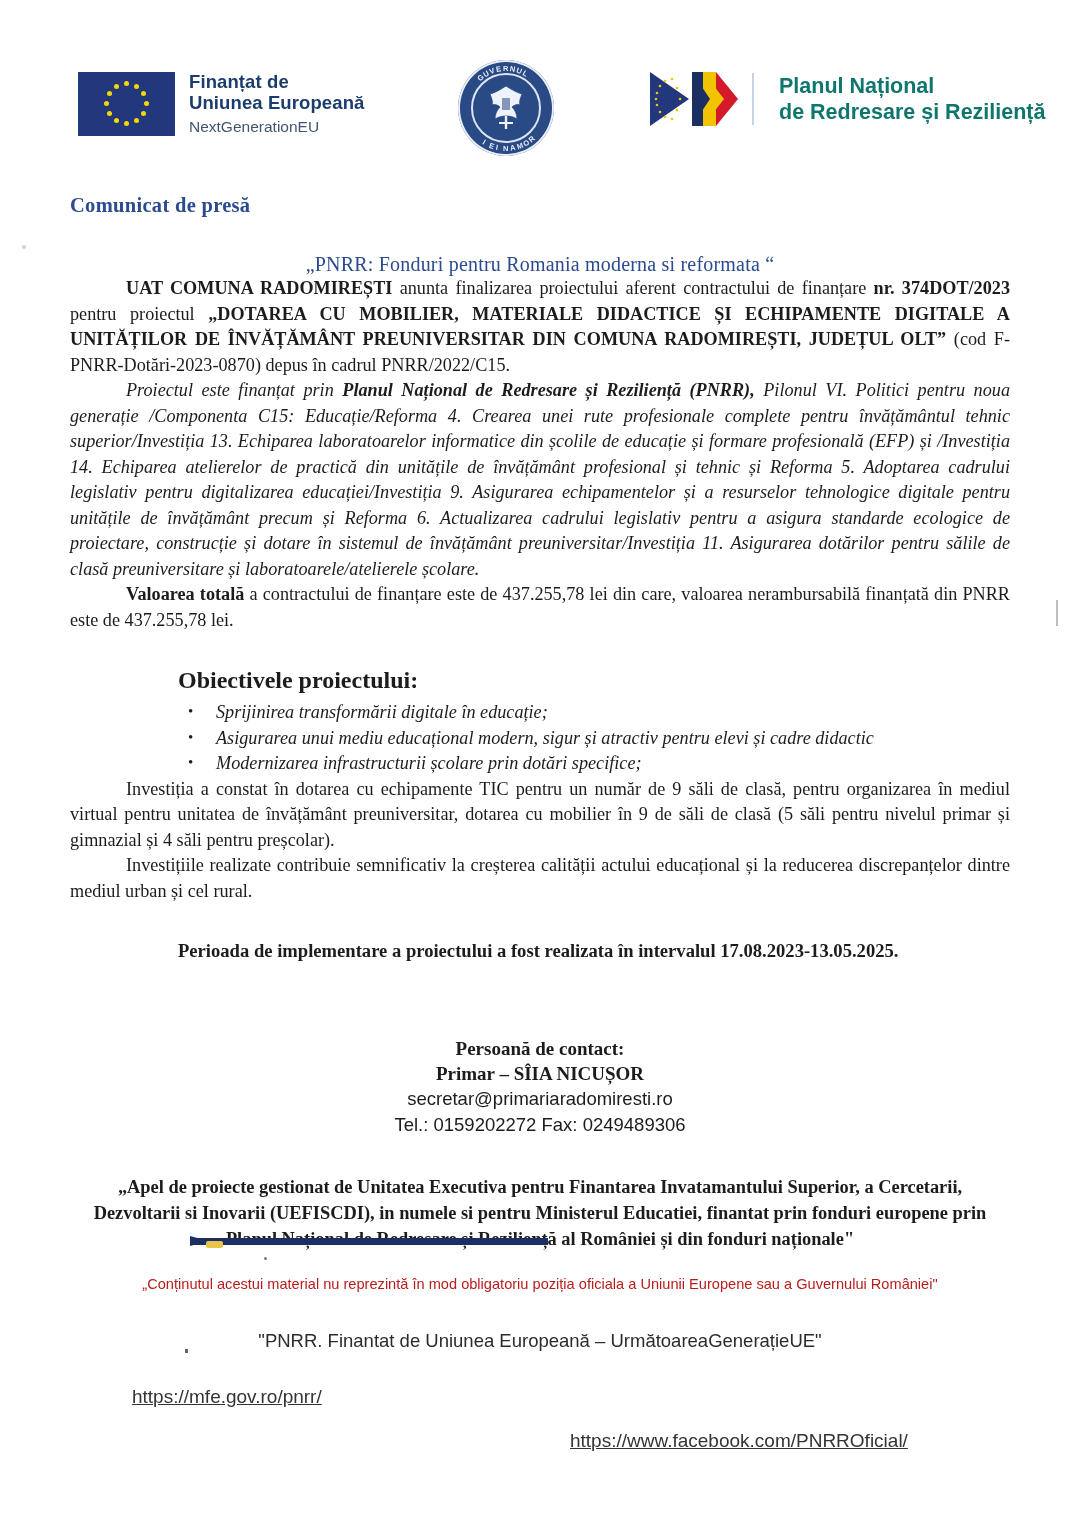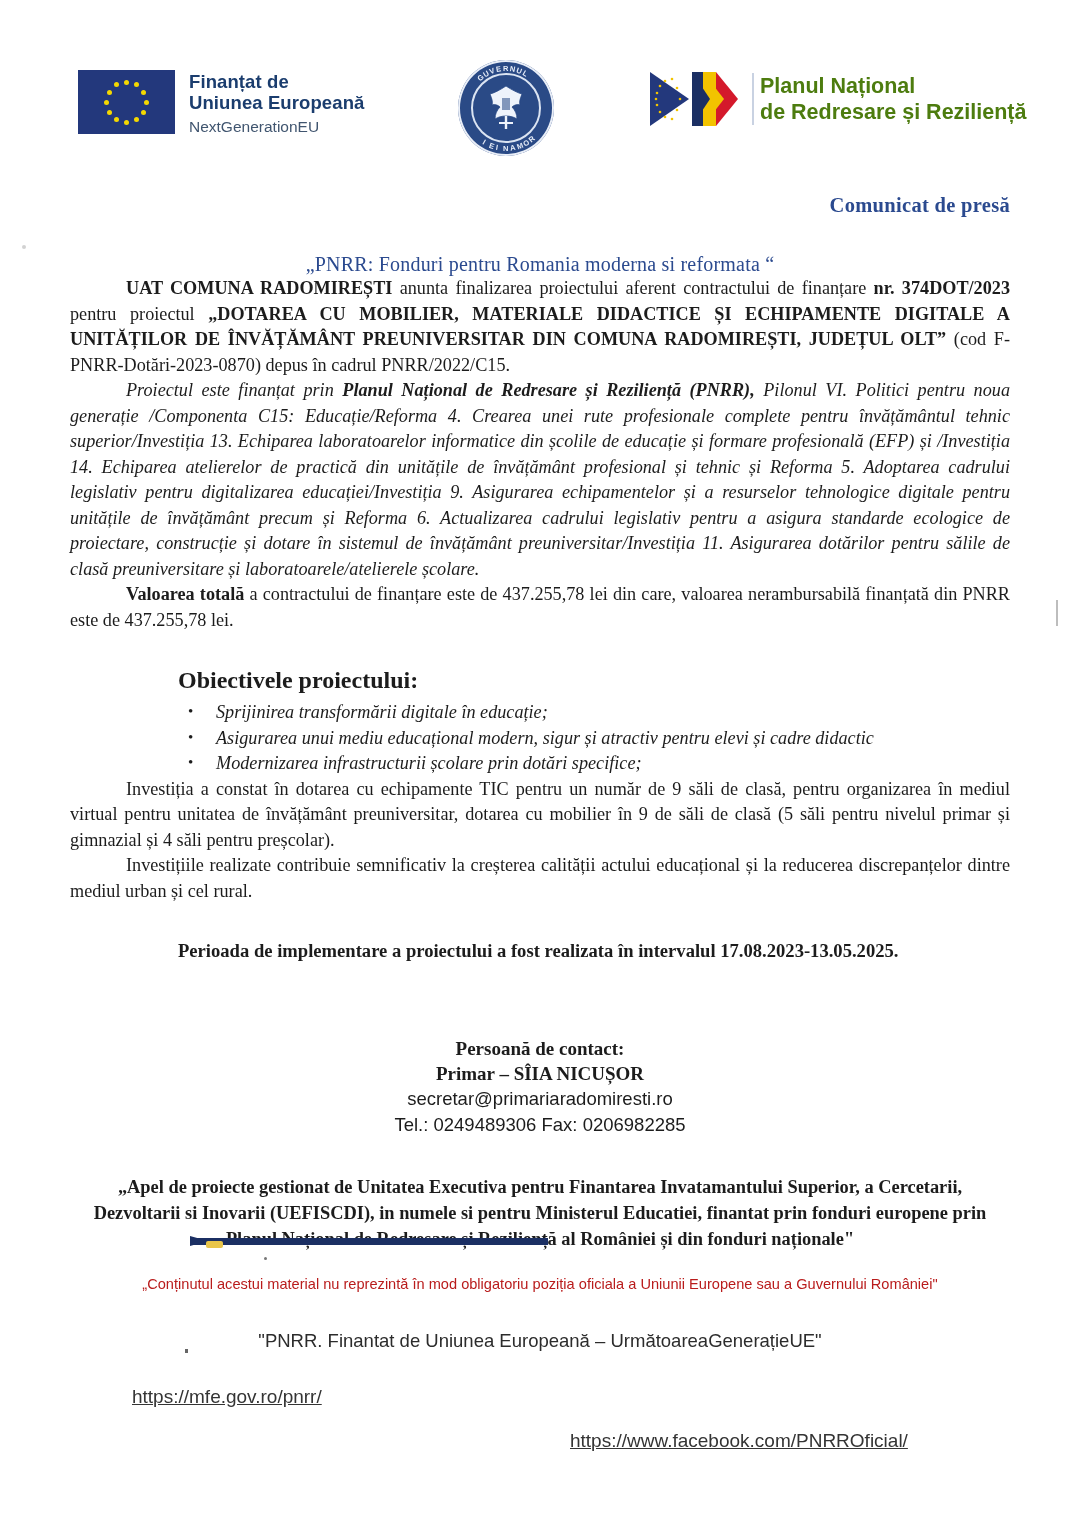--- a/index.html
+++ b/index.html
@@ -25,21 +25,21 @@
     top: 58px;
     left: 0;
     width: 1080px;
     height: 100px;
   }
   .logo-eu {
     position: absolute;
     left: 78px;
     top: 12px;
     display: flex;
-    align-items: flex-start;
+    align-items: center;
   }
   .eu-flag {
     position: relative;
     width: 97px;
     height: 64px;
     background: #23387c;
     flex: none;
   }
   .eu-flag .star {
     position: absolute;
@@ -125,37 +125,37 @@
   }
   .pnrr-arrows {
     position: relative;
     width: 92px;
     height: 66px;
     flex: none;
   }
   .pnrr-text {
     margin-left: 12px;
     font-family: "Liberation Sans", sans-serif;
-    color: #4d7c0f;
+    color: #0f766e;
     font-weight: bold;
     border-left: 2px solid #c9d2e2;
-    padding-left: 6px;
+    padding-left: 25px;
   }
   .pnrr-text .p1 { font-size: 21.5px; line-height: 26px; white-space: nowrap; }
   .pnrr-text .p2 { font-size: 21.5px; line-height: 26px; white-space: nowrap; }
 
   
   .content {
     position: absolute;
     left: 70px;
     top: 178px;
     width: 940px;
   }
   .title-main {
-    text-align: right;
+    text-align: left;
     font-weight: bold;
     font-size: 20.5px;
     color: #2b4a8f;
     letter-spacing: .3px;
     margin: 16px 0 0 0;
   }
   .title-sub {
     text-align: center;
     font-size: 20px;
     color: #2b4a8f;
@@ -454,21 +454,21 @@
 
     <p class="body para-invest">Investiția a constat în dotarea cu echipamente TIC pentru un număr de 9 săli de clasă,  pentru organizarea în mediul virtual pentru unitatea de învățământ preuniversitar, dotarea cu mobilier în 9 de săli de clasă (5 săli pentru nivelul primar și gimnazial și 4 săli pentru preșcolar).</p>
     <p class="body">Investițiile realizate contribuie semnificativ la creșterea calității actului educațional și la reducerea discrepanțelor dintre mediul urban și cel rural.</p>
 
     <p class="para-perioada">Perioada de implementare  a proiectului  a fost realizata în intervalul 17.08.2023-13.05.2025.</p>
 
     <div class="contact">
       <div class="c1">Persoană de contact:</div>
       <div class="c2">Primar – SÎIA NICUȘOR</div>
       <div class="c3">secretar@primariaradomiresti.ro</div>
-      <div class="c4">Tel.: 0249489306  Fax: 0206982285</div>
+      <div class="c4">Tel.: 0159202272  Fax: 0249489306</div>
     </div>
 
     <div class="apel">„Apel de proiecte gestionat de Unitatea Executiva pentru Finantarea Invatamantului Superior, a Cercetarii, Dezvoltarii si Inovarii (UEFISCDI), in numele si pentru Ministerul Educatiei, finantat prin fonduri europene prin Planul Național de Redresare și Reziliență al României și din fonduri naționale"</div>
 
     <div class="disclaimer">„Conținutul acestui material nu reprezintă în mod obligatoriu poziția oficiala a Uniunii Europene sau a Guvernului României"</div>
 
     <div class="pnrr-line">"PNRR. Finantat de Uniunea Europeană – UrmătoareaGenerațieUE"</div>
 
     <div class="link-row-1">
       <a class="url" href="#">https://mfe.gov.ro/pnrr/</a>

